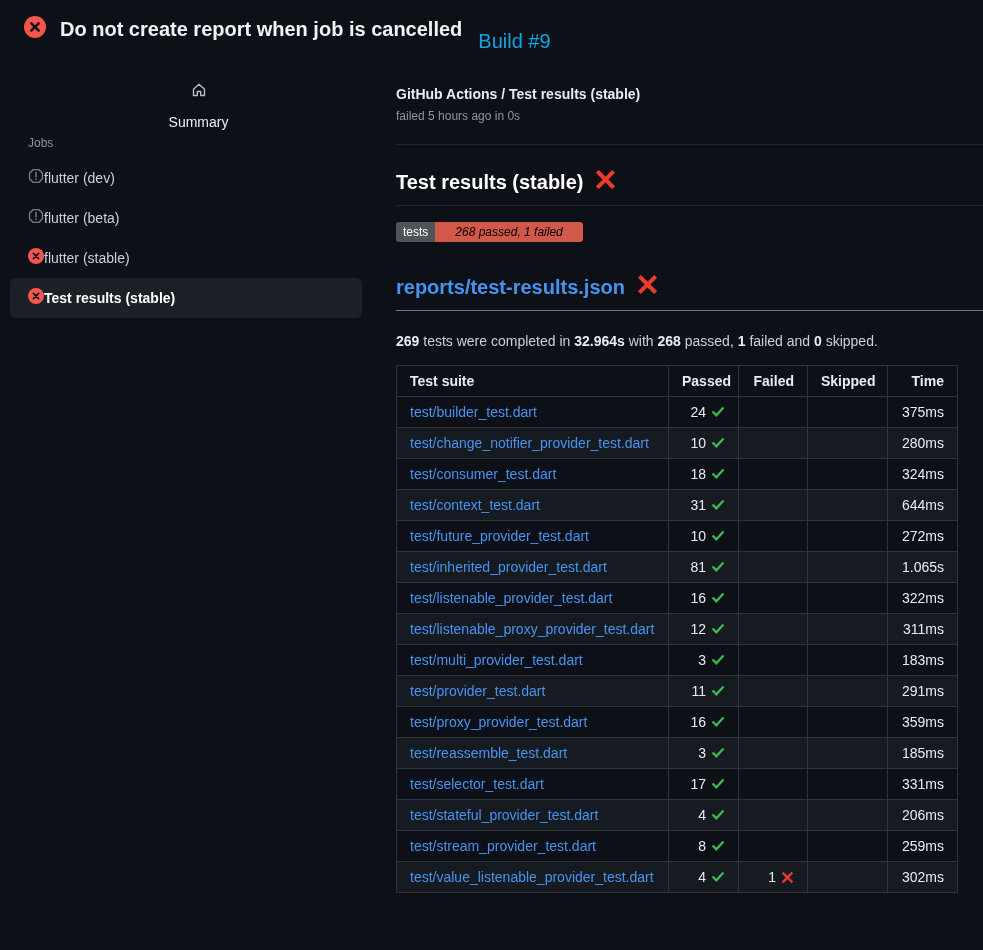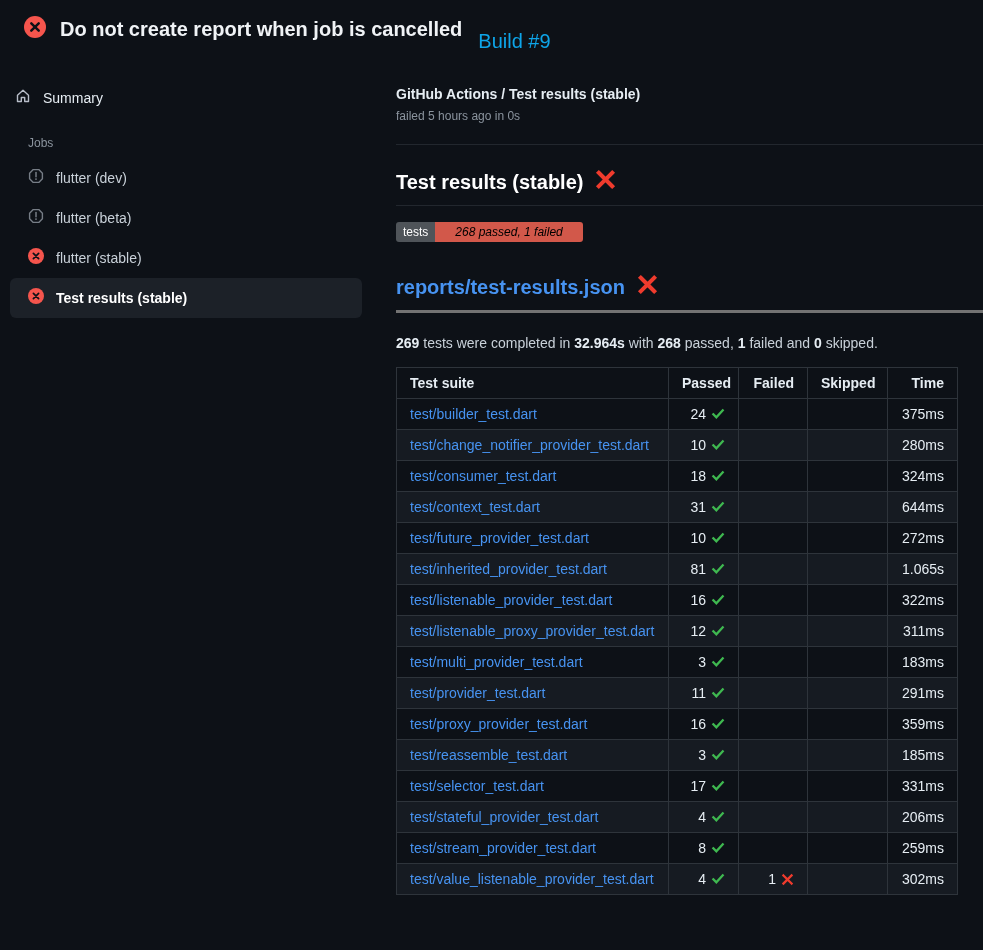--- a/index.html
+++ b/index.html
@@ -8,43 +8,43 @@
 
   
   .top-header { position:absolute; top:0; left:0; width:890px; height:58px;
     display:flex; align-items:center; padding-left:24px; gap:14px; }
   .top-header .title { font-size:20px; font-weight:700; color:#f0f3f6; }
   .top-header .build { font-size:20px; font-weight:400; color:#0ea5e9; margin-left:2px;margin-top:24px; }
 
   
   .sidebar { position:absolute; left:0; top:70px; width:372px; padding-top:12px; }
   .summary-item { display:flex; align-items:center; gap:12px; height:32px;
-    padding-left:15px; cursor:pointer; }
+    padding-left:25px; cursor:pointer;flex-direction:column; }
   .summary-item .label { font-size:14px; color:#e6edf3; }
   .jobs-label { margin:22px 0 8px 28px; font-size:12px; color:#8b949e; }
   .jobs-list { }
-  .job-item { display:flex; align-items:center; gap:12px; height:40px;
+  .job-item { display:flex; align-items:center; height:40px;
     margin:0 10px; padding-left:18px; border-radius:6px; cursor:pointer; }
   .job-item .job-label { font-size:14px; color:#c9d1d9; }
   .job-item.selected { background:#1c2128; }
   .job-item.selected .job-label { font-weight:700; color:#ffffff; }
   .job-item svg, .summary-item svg { flex:0 0 auto; }
 
   
   .main { position:absolute; left:396px; top:86px; width:587px; }
   .breadcrumb { font-size:14px; font-weight:700; color:#e6edf3; }
   .run-meta { font-size:12px; color:#8b949e; margin-top:7px; }
   .divider { border-bottom:1px solid #22272e; margin-top:21px; }
 
   h2.section-title { margin-top:24px; display:flex; align-items:center; gap:12px;
     font-size:20px; font-weight:700; color:#ffffff;
     padding-bottom:10px; border-bottom:1px solid #22272e; }
   h2.report-title { margin-top:32px; display:flex; align-items:center; gap:12px;
     font-size:20px; font-weight:700; padding-bottom:10px;
-    border-bottom:3px solid #737373; }
+    border-bottom:1px solid #737373; }
   h2.report-title a { color:#4793f1; text-decoration:none; }
 
   .badge { display:inline-flex; margin-top:16px; font-size:12px; font-weight:400;
     line-height:14px; border-radius:3px; overflow:hidden; }
   .badge .badge-key { background:#4f5459; color:#ffffff; padding:3px 7px;text-align:center; }
   .badge .badge-value { background:#d2584a; color:#000000; padding:3px 20px;font-style:italic; }
 
   p.summary-line { margin-top:22px; font-size:14px; color:#c9d1d9; }
   p.summary-line b { color:#e6edf3; }
 

